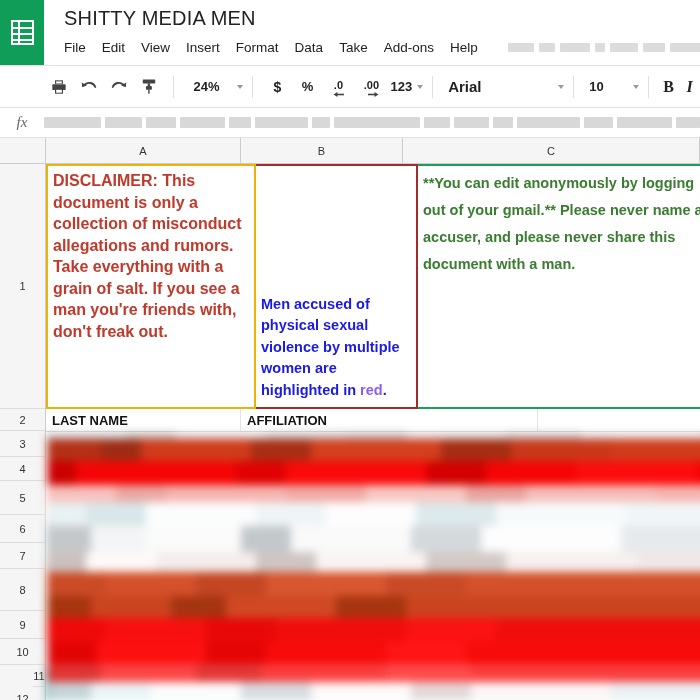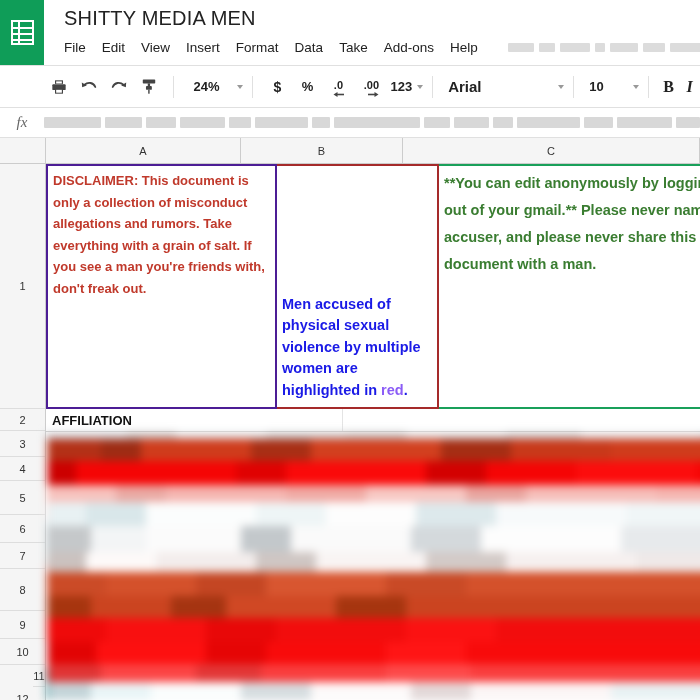--- a/index.html
+++ b/index.html
@@ -268,23 +268,23 @@
     flex-shrink: 0;
     box-sizing: border-box;
   }
   .cell {
     box-sizing: border-box;
     padding: 4px 5px 6px 5px;
     overflow: hidden;
     background: #fff;
   }
   .c-a1 {
-    width: 231px;
-    border: 2px solid #4c1d95;
-    font-size: 13px;
+    width: 210px;
+    border: 2px solid #eab308;
+    font-size: 16px;
     font-weight: 700;
     line-height: 21.5px;
     color: #c0392b;
     display: flex;
     align-items: flex-start;
   }
   .c-b1 {
     width: 162px;
     border: 2px solid #a52a2a;
     border-left: none;
@@ -536,20 +536,21 @@
         </div>
         <div class="cell c-b1">
           <span><span>Men accused of physical sexual violence by multiple women are highlighted in </span><span class="red">red</span><span>.</span></span>
         </div>
         <div class="cell c-c1">
           <span>**You can edit anonymously by logging out of your gmail.** Please never name an accuser, and please never share this document with a man.</span>
         </div>
       </div>
 
       <div class="row2">
+        <div class="h2 h2-a">LAST NAME</div>
         <div class="h2 h2-c">AFFILIATION</div>
       </div>
 
       <div class="datarows" id="bands-host">
           <div class="band" style="top: 0px; height: 7px; background: rgb(217, 223, 227);">
             <div class="seg" style="width: 80px; background: rgb(214, 220, 225);"></div>
             <div class="seg" style="width: 50px; background: rgb(201, 201, 201);"></div>
             <div class="seg" style="width: 90px; background: rgb(228, 232, 234);"></div>
             <div class="seg" style="width: 80px; background: rgb(208, 212, 214);"></div>
             <div class="seg" style="width: 60px; background: rgb(200, 203, 204);"></div>

